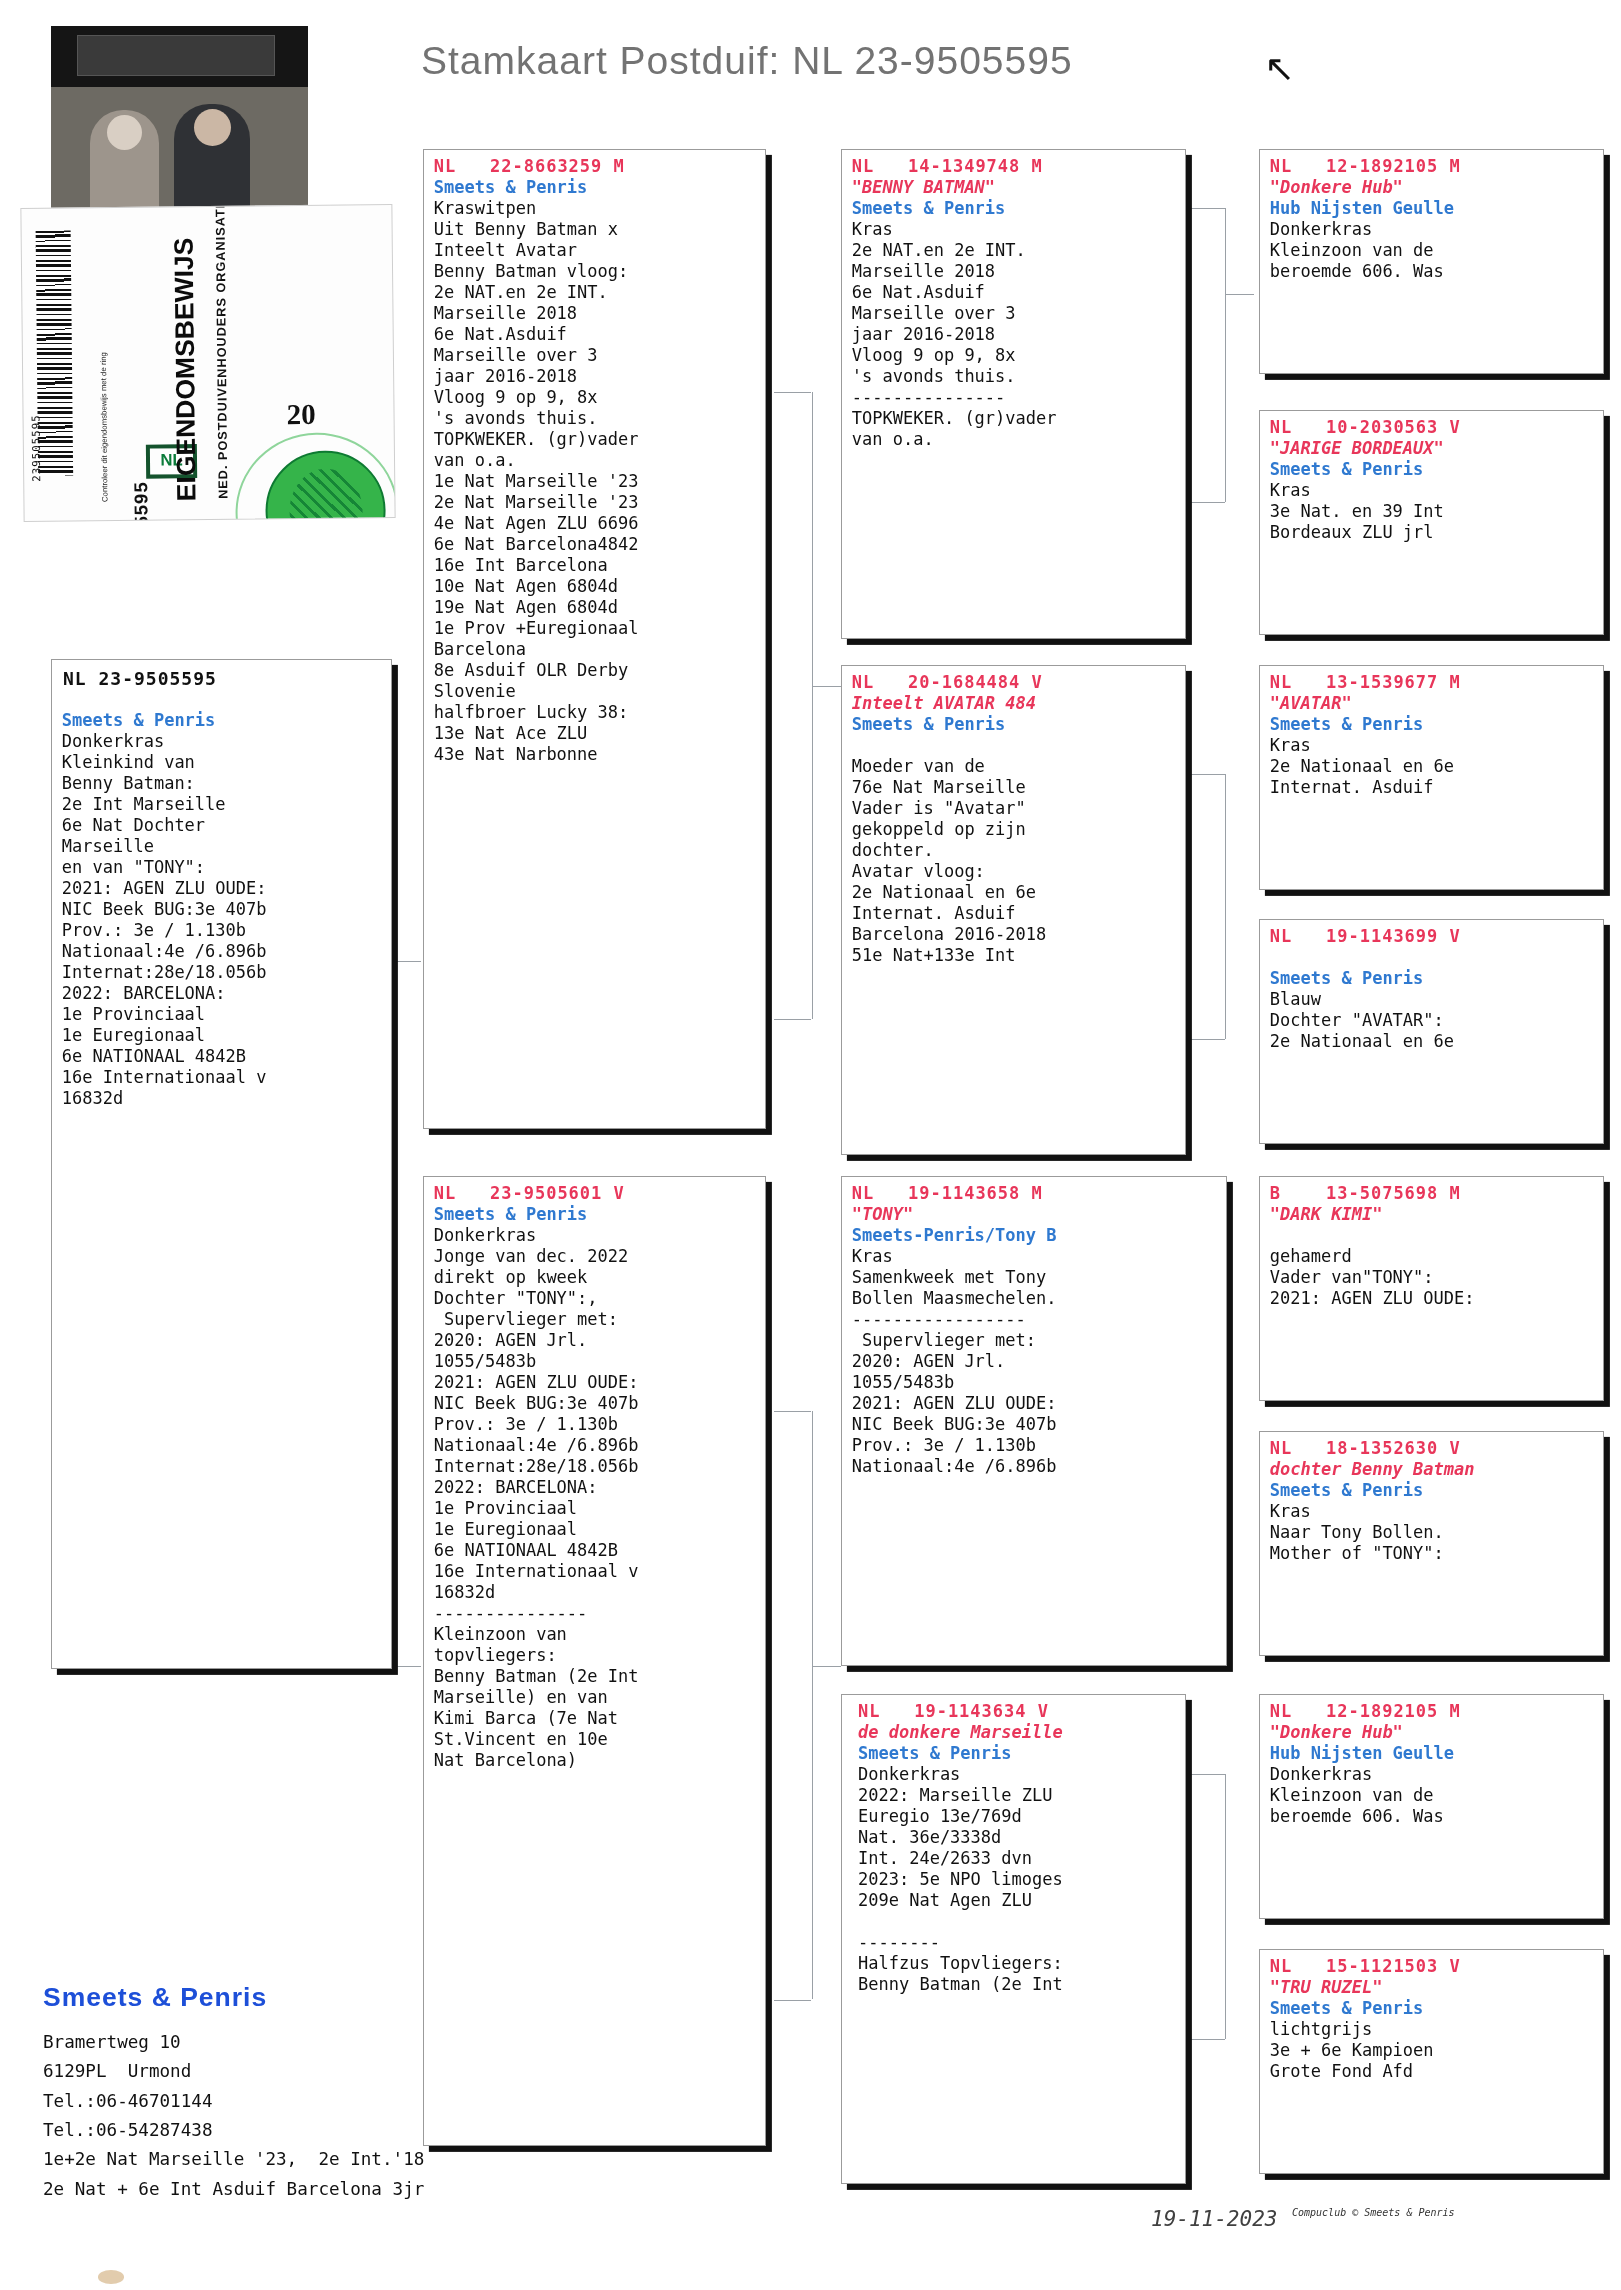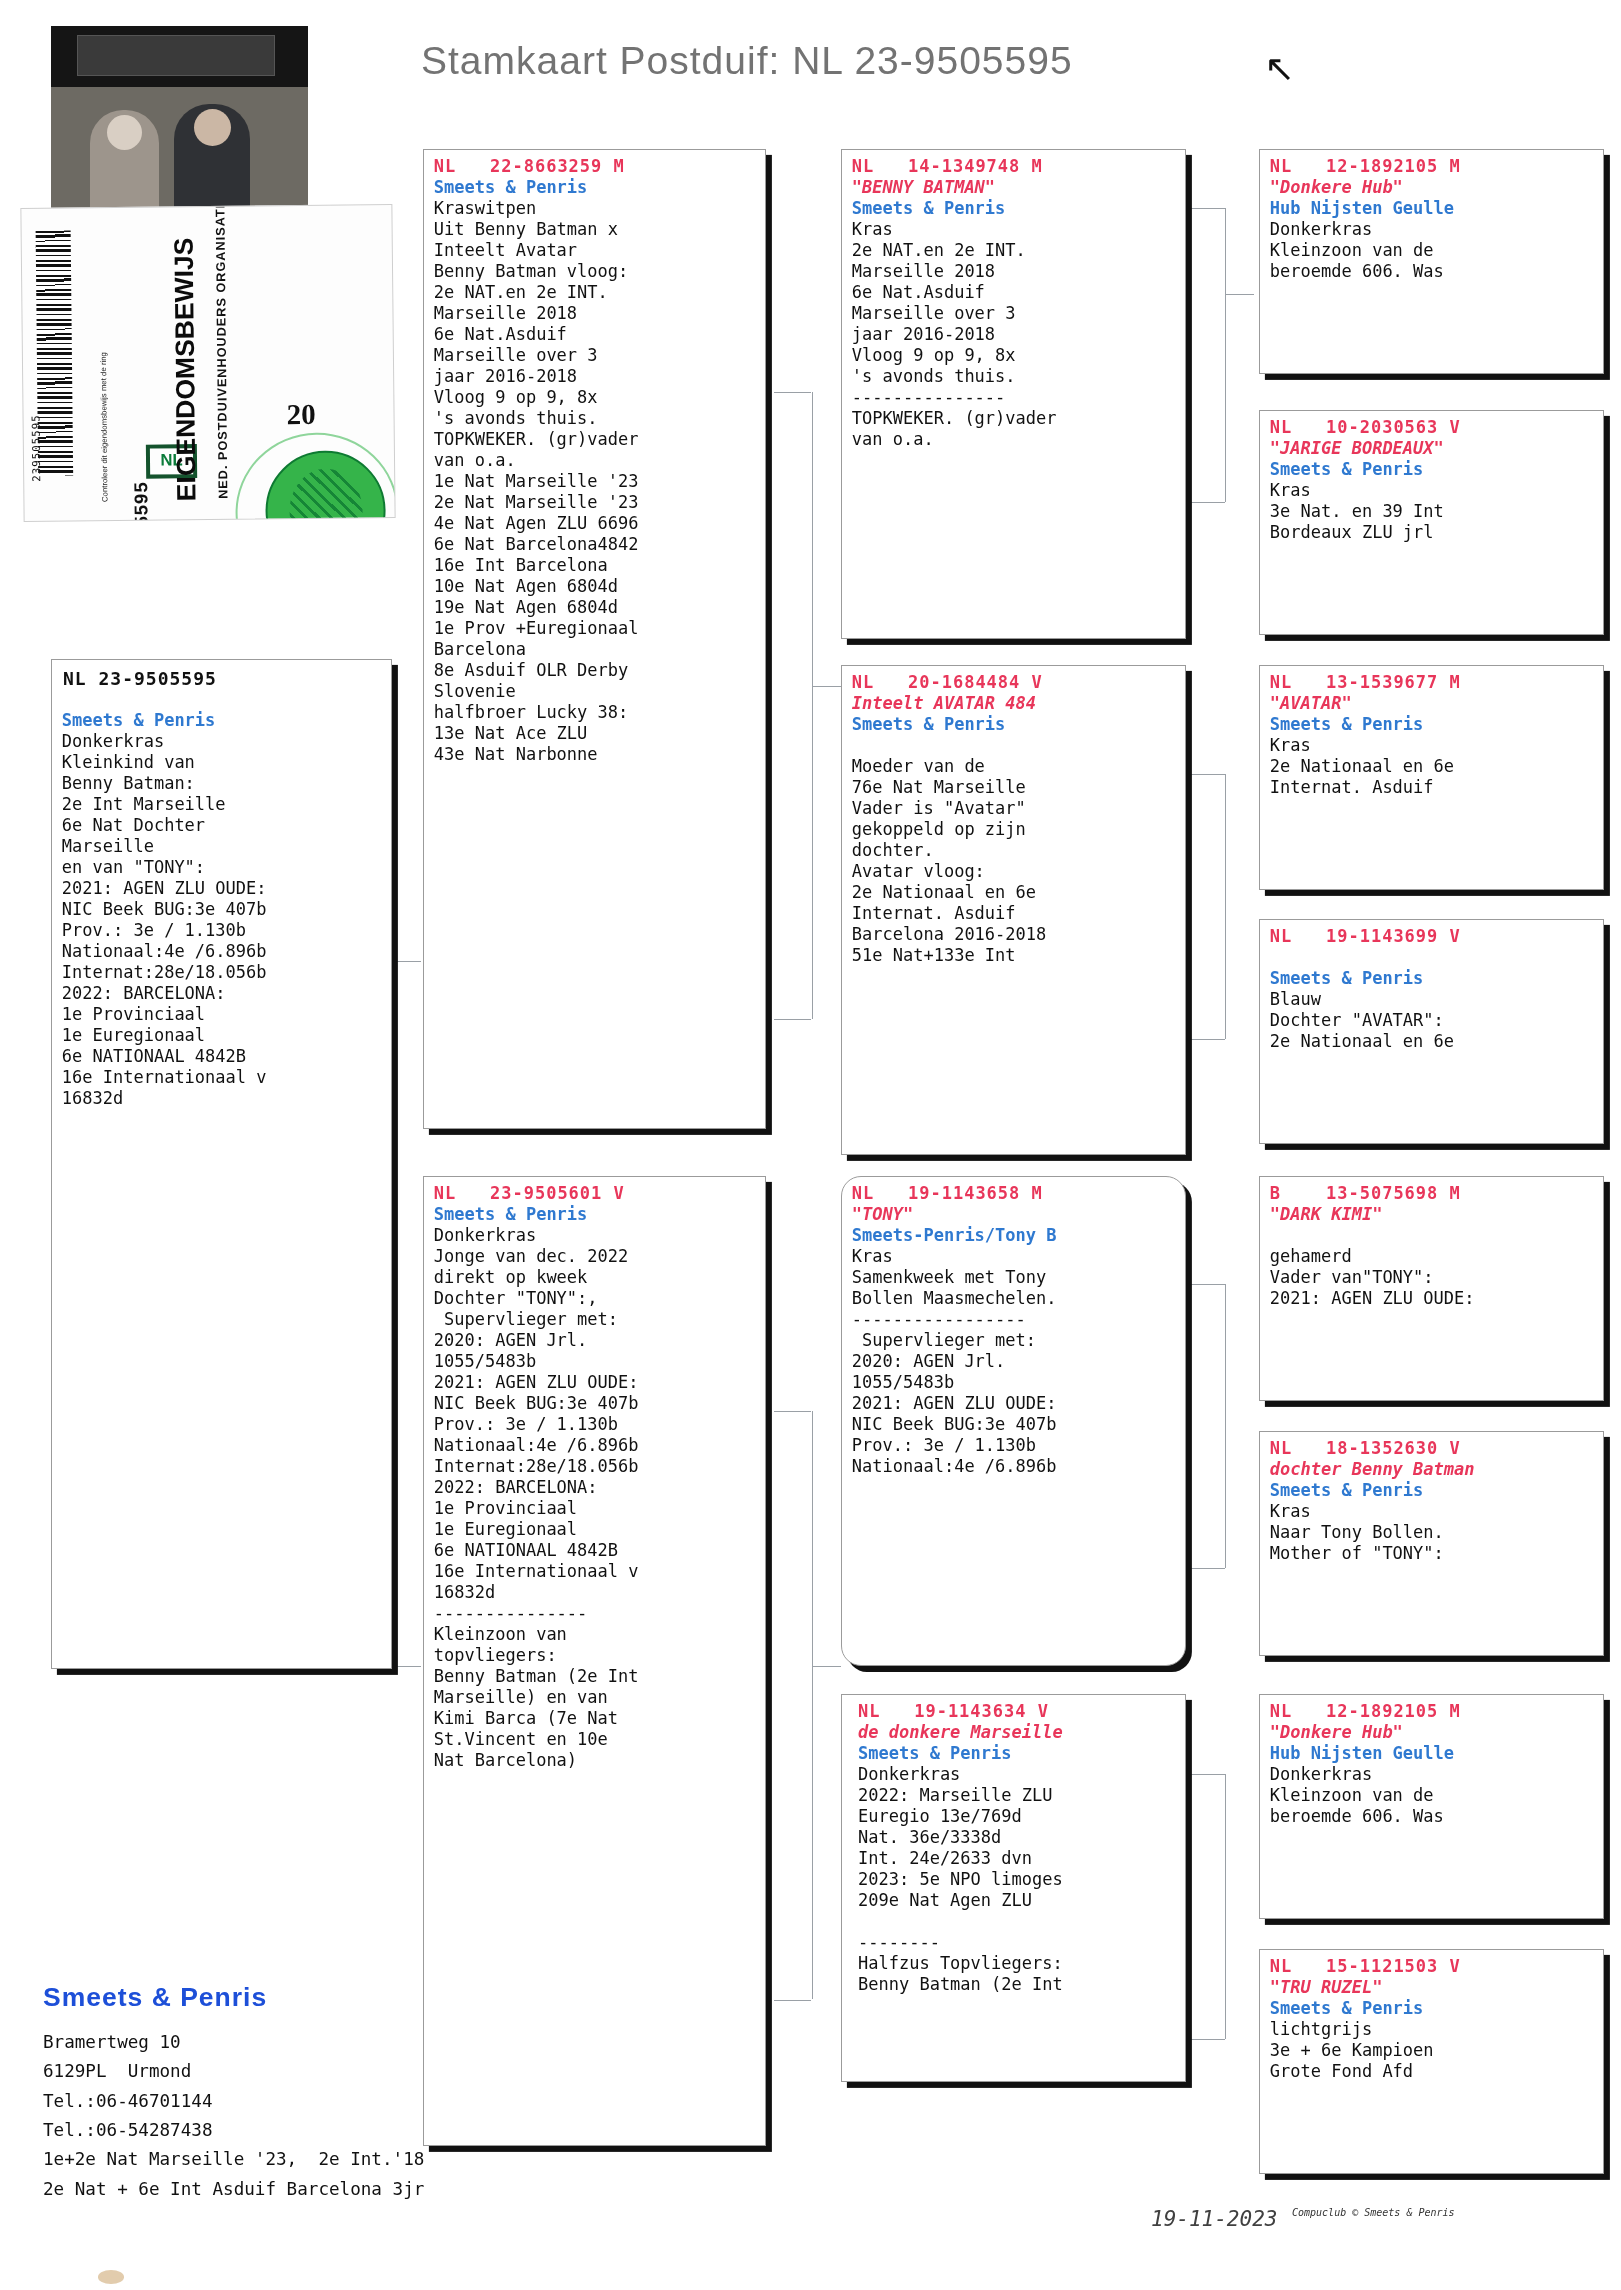--- a/index.html
+++ b/index.html
@@ -289,37 +289,37 @@
       <div class="line plain">76e Nat Marseille</div>
       <div class="line plain">Vader is "Avatar"</div>
       <div class="line plain">gekoppeld op zijn</div>
       <div class="line plain">dochter.</div>
       <div class="line plain">Avatar vloog:</div>
       <div class="line plain">2e Nationaal en 6e</div>
       <div class="line plain">Internat. Asduif</div>
       <div class="line plain">Barcelona 2016-2018</div>
       <div class="line plain">51e Nat+133e Int</div>
     </div>
-  <div class="card" id="card-gf2" style="left:841px;top:1176px;width:345px;height:490px;border-radius:20px;">
+  <div class="card" id="card-gf2" style="left:841px;top:1176px;width:386px;height:490px;">
       <div class="line ring">NL   19-1143658 M</div>
       <div class="line nick">"TONY"</div>
       <div class="line owner">Smeets-Penris/Tony B</div>
       <div class="line plain">Kras</div>
       <div class="line plain">Samenkweek met Tony</div>
       <div class="line plain">Bollen Maasmechelen.</div>
       <div class="line sep">-----------------</div>
       <div class="line plain"> Supervlieger met:</div>
       <div class="line plain">2020: AGEN Jrl.</div>
       <div class="line plain">1055/5483b</div>
       <div class="line plain">2021: AGEN ZLU OUDE:</div>
       <div class="line plain">NIC Beek BUG:3e 407b</div>
       <div class="line plain">Prov.: 3e / 1.130b</div>
       <div class="line plain">Nationaal:4e /6.896b</div>
     </div>
-  <div class="card" id="card-gm2" style="left:841px;top:1694px;width:345px;height:388px;padding-left:16px;">
+  <div class="card" id="card-gm2" style="left:841px;top:1694px;width:345px;height:490px;padding-left:16px;">
       <div class="line ring">NL   19-1143634 V</div>
       <div class="line nick">de donkere Marseille</div>
       <div class="line owner">Smeets &amp; Penris</div>
       <div class="line plain">Donkerkras</div>
       <div class="line plain">2022: Marseille ZLU</div>
       <div class="line plain">Euregio 13e/769d</div>
       <div class="line plain">Nat. 36e/3338d</div>
       <div class="line plain">Int. 24e/2633 dvn</div>
       <div class="line plain">2023: 5e NPO limoges</div>
       <div class="line plain">209e Nat Agen ZLU</div>

